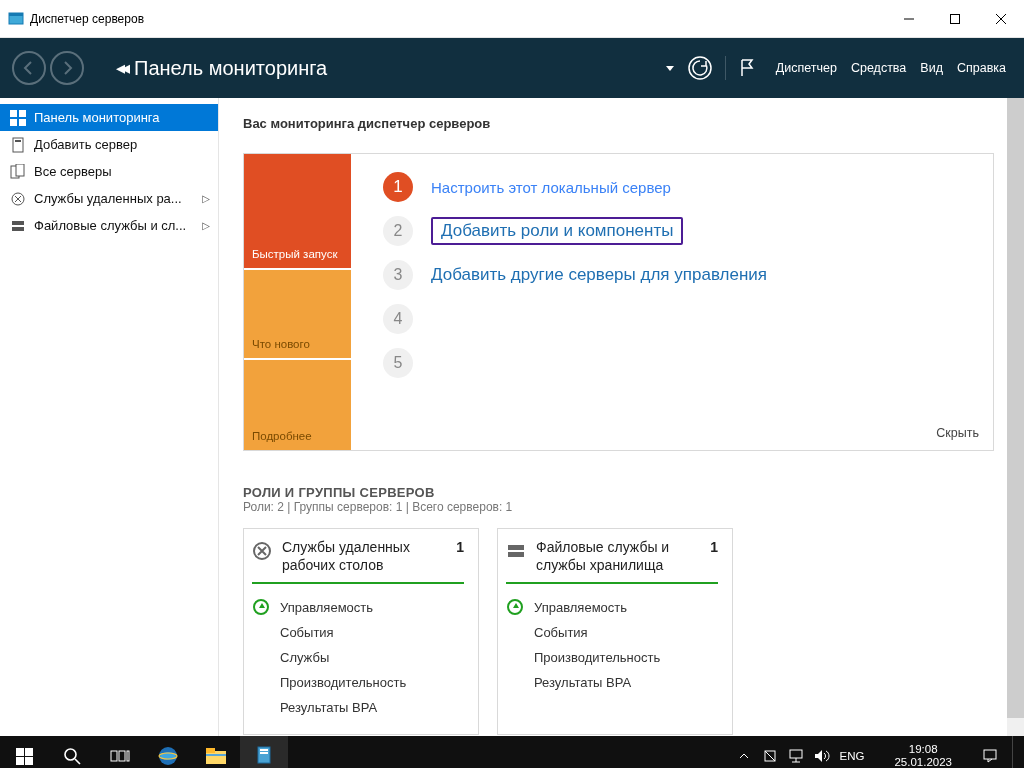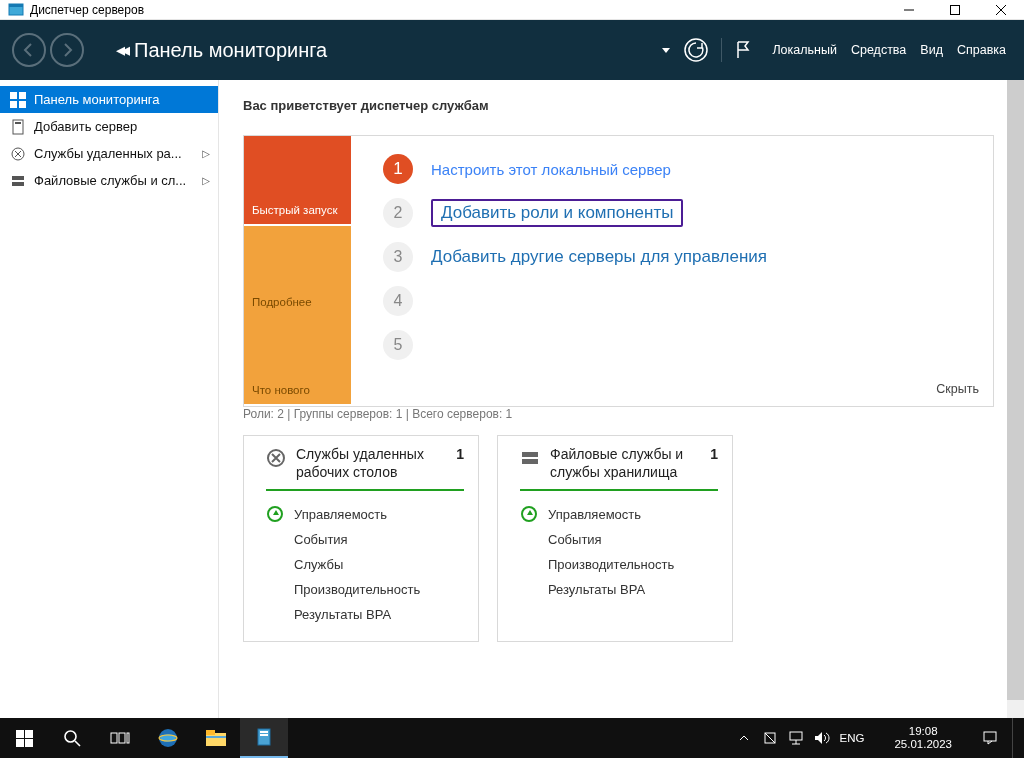--- a/index.html
+++ b/index.html
@@ -1,19 +1,19 @@
 <!DOCTYPE html>
 <html><head>
 <meta charset="utf-8">
 <style>
 * { margin:0; padding:0; box-sizing:border-box; font-family:"Segoe UI",Tahoma,sans-serif; }
 html,body { width:1024px; height:768px; overflow:hidden; background:#fff; }
 
 
-.titlebar { height:20px; display:flex; align-items:center; padding:0 0 0 8px; background:#fff; border-bottom:1px solid #e5e5e5; }
+.titlebar { height:38px; display:flex; align-items:center; padding:0 0 0 8px; background:#fff; border-bottom:1px solid #e5e5e5; }
 .titlebar .app-ico { width:16px; height:16px; margin-right:6px; display:inline-flex; }
 .titlebar .title { font-size:12px; color:#000; }
 .titlebar .spacer { flex:1; }
 .winbtn { width:46px; height:30px; display:flex; align-items:center; justify-content:center; }
 .winbtn svg { width:10px; height:10px; }
 
 
 .header { height:60px; background:#112f3f; color:#fff; display:flex; align-items:center; padding:0 18px 0 12px; }
 .navcirc { width:34px; height:34px; border:2px solid #5a6f7b; border-radius:50%; display:flex; align-items:center; justify-content:center; margin-right:4px; }
 .navcirc svg { width:16px; height:16px; stroke:#5a6f7b; }
@@ -35,40 +35,40 @@
 .content { flex:1; position:relative; overflow:hidden; background:#fff; }
 .scroll-track { position:absolute; right:0; top:0; width:17px; height:100%; background:#f0f0f0; }
 .scroll-thumb { position:absolute; right:0; top:0; width:17px; height:620px; background:#cdcdcd; }
 .content-inner { padding:18px 30px 0 24px; }
 
 .welcome-title { font-size:13px; font-weight:600; color:#333; margin-bottom:22px; }
 
 .tile-row { display:flex; border:1px solid #d9d9d9; background:#fff; }
 .tile-tabs { width:107px; display:flex; flex-direction:column; font-size:11.5px; }
 .tile-tab { flex:0 0 auto; padding:0 8px 8px 8px; display:flex; align-items:flex-end; color:#fff; }
-.tt1 { background:#e04e23; height:90px; border-bottom:2px solid #fff;}
+.tt1 { background:#e04e23; height:116px; border-bottom:2px solid #fff;}
 .tt2 { background:#f2a23c; height:90px; border-bottom:2px solid #fff;}
 .tt3 { background:#f2a23c; height:90px; color:#5a3;}
 .tt3 span{color:#7a4a00;}
 .tt2 span,.tt3 span{color:#7a4a00;}
 .tt1 span{color:#fff;}
 .tile-main { flex:1; padding:18px 22px 12px 32px; position:relative; }
 .step { display:flex; align-items:center; margin-bottom:14px; gap:18px; }
 .step-num { width:30px; height:30px; border-radius:50%; display:flex; align-items:center; justify-content:center; font-size:16px; color:#888; background:#f0f0f0; }
 .step.primary .step-num { background:#e04e23; color:#fff; font-size:17px; }
 .step-lbl { font-size:17px; color:#1f6fb2; cursor:pointer; }
 .step.primary .step-lbl { font-size:15px; color:#3b82f6; }
 .step.highlight .step-lbl { border:2px solid #4c1d95; padding:2px 8px; border-radius:2px;text-align:right; }
 .hide-link { position:absolute; right:14px; bottom:10px; font-size:12.5px; color:#444; cursor:pointer; }
 
 .section-h { margin-top:34px; font-size:13px; font-weight:600; color:#555; letter-spacing:.3px; }
 .section-sub { font-size:12px; color:#777; margin-top:0; }
 
 .cards { display:flex; gap:18px; margin-top:14px; }
-.card { width:236px; border:1px solid #d9d9d9; padding:10px 14px 14px 22px; }
+.card { width:236px; border:1px solid #d9d9d9; padding:10px 14px 14px 8px; }
 .card-head { display:flex; align-items:flex-start; gap:10px; }
 .card-ico { width:20px; height:20px; margin-top:2px; }
 .card-title { font-size:14px; color:#222; flex:1; line-height:1.25; }
 .card-count { font-size:14px; font-weight:600; color:#222; }
 .card-rule { height:2px; background:#20a020; margin:8px 0 10px 0; }
 .card-row { display:flex; align-items:center; gap:10px; font-size:13px; color:#333; padding:5px 0; }
 .card-row .ri { width:18px; display:flex; justify-content:center; }
 .up-ico { width:16px;height:16px;border:2px solid #20a020;border-radius:50%;position:relative;}
 .up-ico::after{content:"";position:absolute;left:4px;top:2px;width:0;height:0;border-left:3px solid transparent;border-right:3px solid transparent;border-bottom:5px solid #20a020;}
 
@@ -139,21 +139,21 @@
         <path d="M13 6a7 7 0 1 0 6.5 4.5" fill="none" stroke="#fff" stroke-width="1.5"></path>
         <path d="M19 6v5h-5" fill="none" stroke="#fff" stroke-width="1.5"></path>
       </svg>
     </span>
   <span class="hdr-sep"></span>
   <span class="hdr-ico">
       <svg width="18" height="20" viewBox="0 0 18 20">
         <path d="M4 2v16M4 2h10l-3 4 3 4H4" fill="none" stroke="#fff" stroke-width="1.5"></path>
       </svg>
     </span>
-  <span class="hdr-link">Локальный</span>
+  <span class="hdr-link">Диспетчер</span>
   <span class="hdr-link">Средства</span>
   <span class="hdr-link">Вид</span>
   <span class="hdr-link">Справка</span>
 </div>
 
 <div class="body">
   <div class="sidebar">
     <div class="sb-item active">
       <span class="ico">
           <svg viewBox="0 0 16 16">
@@ -170,20 +170,29 @@
           <svg viewBox="0 0 16 16">
             <rect x="3" y="1" width="10" height="14" fill="none" stroke="#555"></rect>
             <rect x="5" y="3" width="6" height="2" fill="#555"></rect>
           </svg>
         </span>
       <span>Добавить сервер</span>
     </div>
     <div class="sb-item">
       <span class="ico">
           <svg viewBox="0 0 16 16">
+            <rect x="1" y="2" width="8" height="12" fill="none" stroke="#555"></rect>
+            <rect x="6" y="0" width="8" height="12" fill="#fff" stroke="#555"></rect>
+          </svg>
+        </span>
+      <span>Все серверы</span>
+    </div>
+    <div class="sb-item">
+      <span class="ico">
+          <svg viewBox="0 0 16 16">
             <circle cx="8" cy="8" r="6" fill="none" stroke="#555"></circle>
             <path d="M5 5l6 6M11 5l-6 6" stroke="#555"></path>
           </svg>
         </span>
       <span>Службы удаленных ра...</span>
       <span class="chev">▷</span>
     </div>
     <div class="sb-item">
       <span class="ico">
           <svg viewBox="0 0 16 16">
@@ -193,32 +202,32 @@
         </span>
       <span>Файловые службы и сл...</span>
       <span class="chev">▷</span>
     </div>
   </div>
 
   <div class="content">
     <div class="scroll-track"></div>
     <div class="scroll-thumb"></div>
     <div class="content-inner">
-      <div class="welcome-title">Вас приветствует диспетчер службам</div>
+      <div class="welcome-title">Вас мониторинга диспетчер серверов</div>
 
       <div class="tile-row">
         <div class="tile-tabs">
           <div class="tile-tab tt1">
               <span>Быстрый запуск</span>
             </div>
+          <div class="tile-tab tt2">
+              <span>Что нового</span>
+            </div>
           <div class="tile-tab tt3">
               <span>Подробнее</span>
-            </div>
-          <div class="tile-tab tt2">
-              <span>Что нового</span>
             </div>
         </div>
         <div class="tile-main">
           <div class="step primary">
             <div class="step-num">1</div>
             <div class="step-lbl">Настроить этот локальный сервер</div>
           </div>
           <div class="step highlight">
             <div class="step-num">2</div>
             <div class="step-lbl">Добавить роли и компоненты</div>
@@ -230,20 +239,21 @@
           <div class="step">
             <div class="step-num">4</div>
           </div>
           <div class="step">
             <div class="step-num">5</div>
           </div>
           <span class="hide-link">Скрыть</span>
         </div>
       </div>
 
+      <div class="section-h">РОЛИ И ГРУППЫ СЕРВЕРОВ</div>
       <div class="section-sub">Роли: 2 | Группы серверов: 1 | Всего серверов: 1</div>
 
       <div class="cards">
         <div class="card">
           <div class="card-head">
             <span class="card-ico">
                 <svg viewBox="0 0 20 20">
                   <circle cx="10" cy="10" r="8" fill="none" stroke="#666" stroke-width="2"></circle>
                   <path d="M6 6l8 8M14 6l-8 8" stroke="#666" stroke-width="2"></path>
                 </svg>

